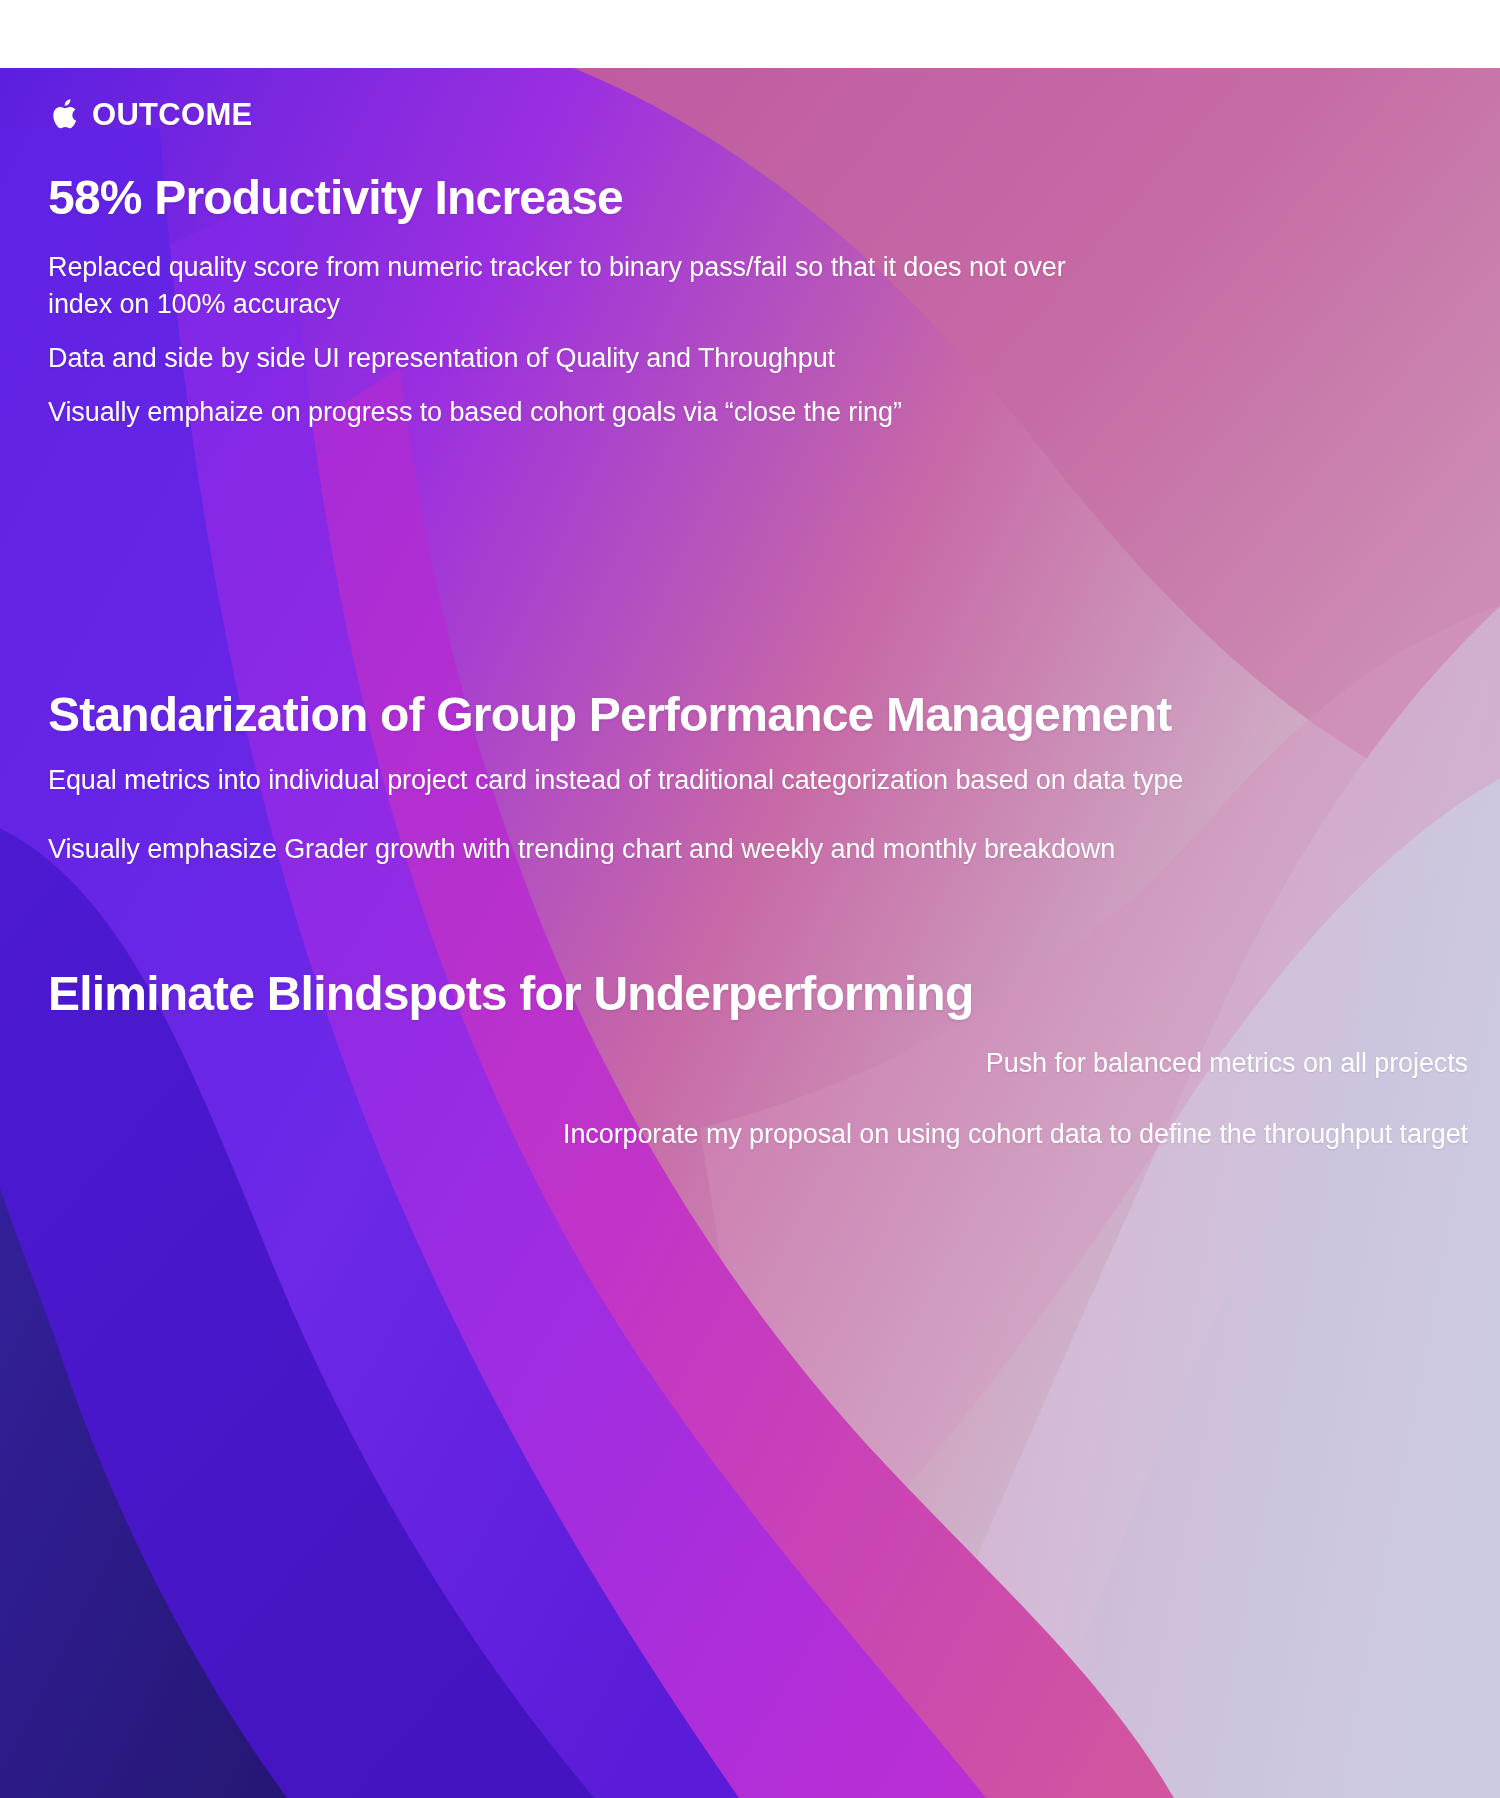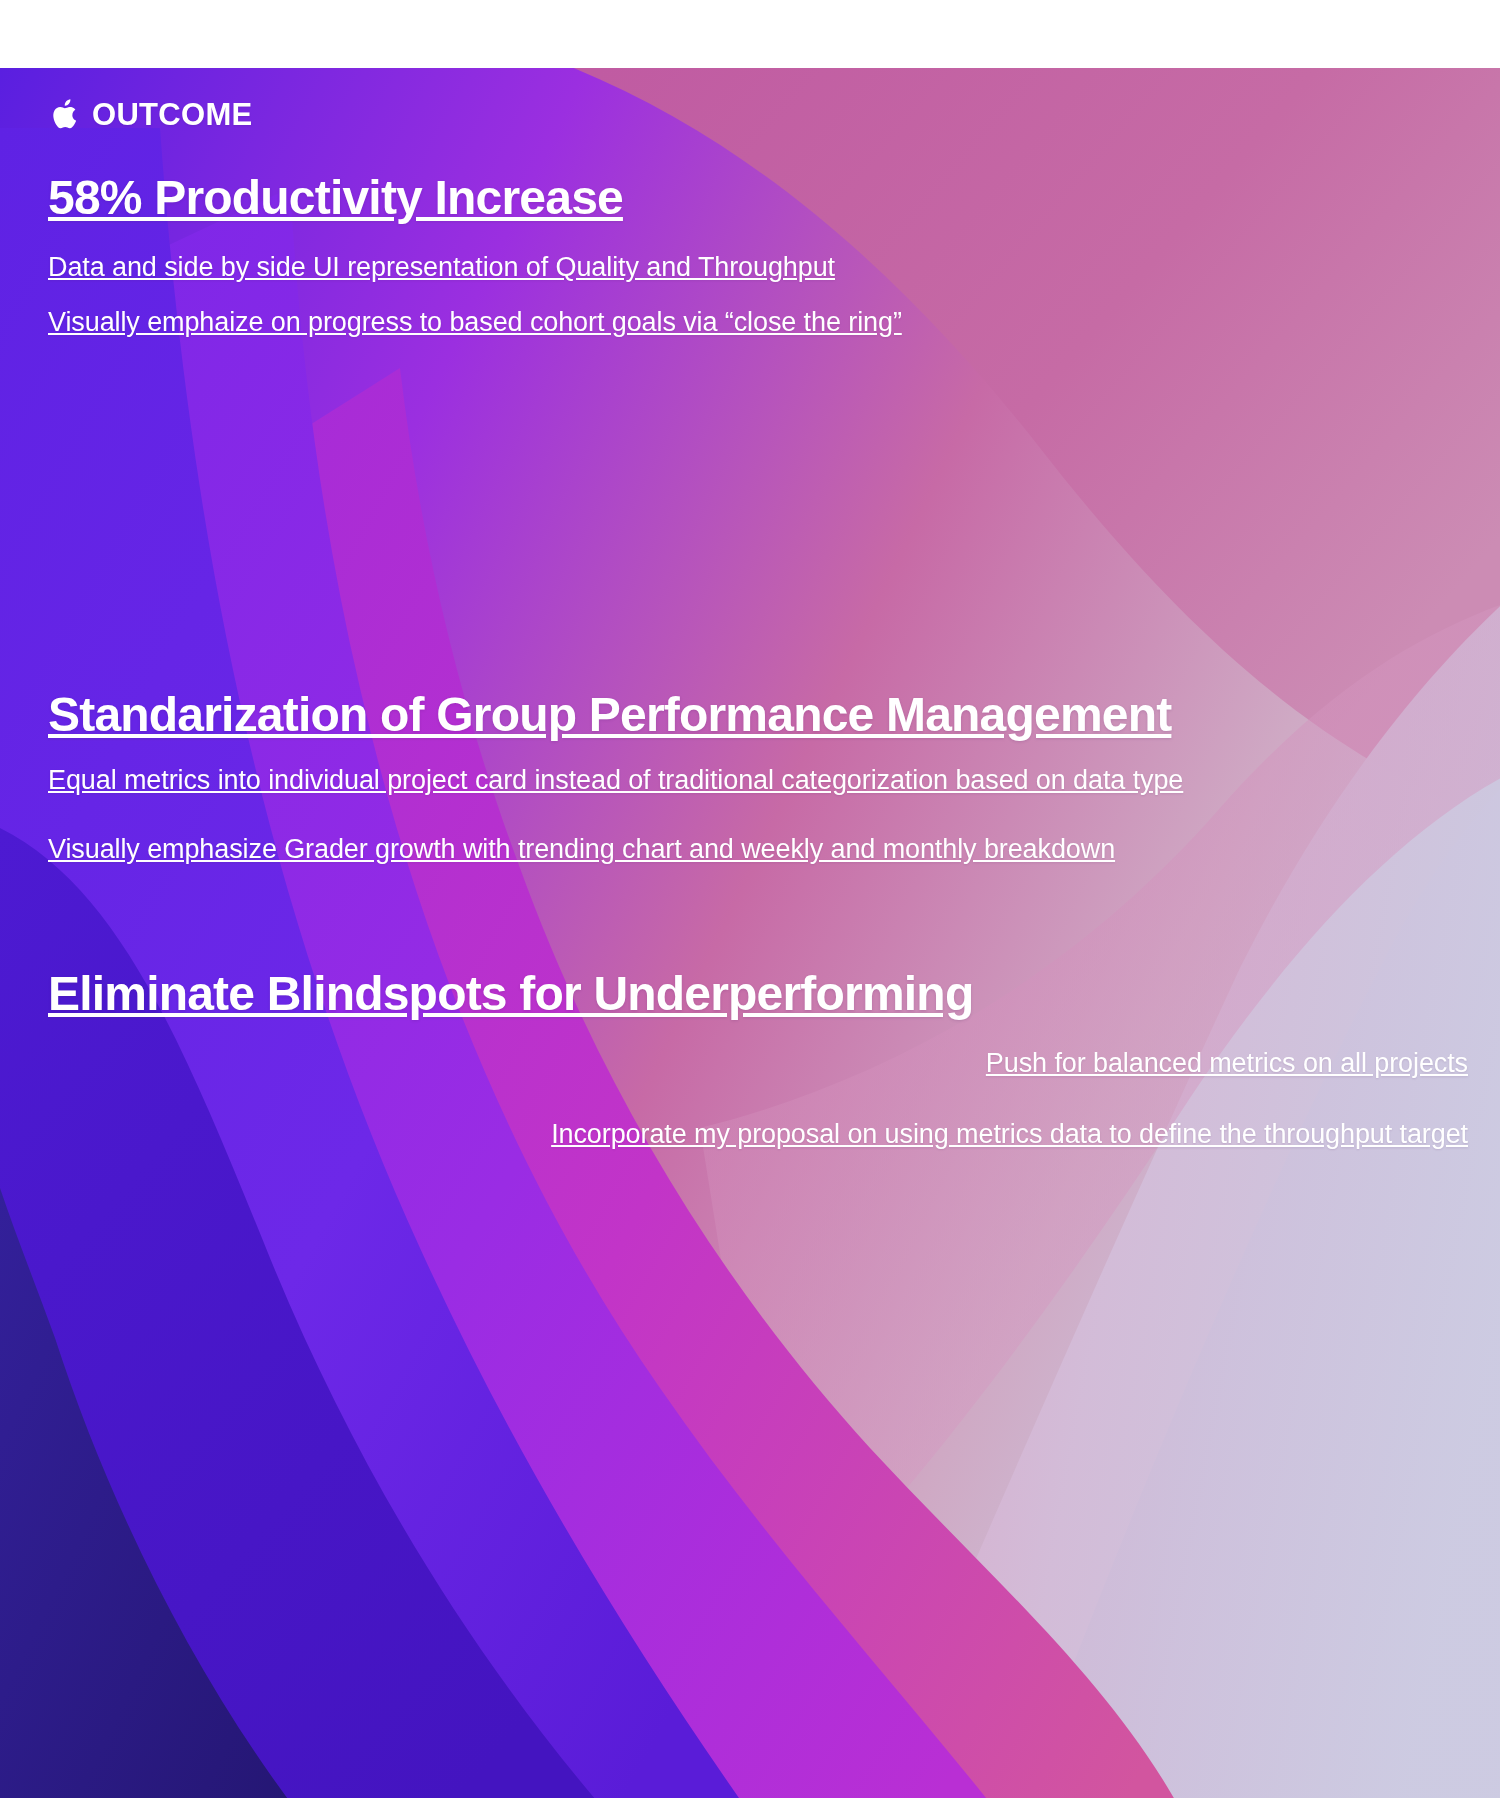--- a/index.html
+++ b/index.html
@@ -47,21 +47,21 @@
     position:absolute; left:48px; top:96px;
     display:flex; align-items:center; gap:14px;
   }
   .apple-icon { display:block; width:30px; height:36px; }
   .eyebrow-label {
     font-size:31px; font-weight:700; letter-spacing:0.3px;
     color:#ffffff; line-height:1;
     text-shadow:0 1px 2px rgba(60,20,90,.14);
   }
 
-  .section { position:absolute; left:48px; width:1420px;text-decoration:underline; }
+  .section { position:absolute; left:48px; width:1420px; }
   .sec-1 { top:172px; }
   .sec-2 { top:689px; }
   .sec-3 { top:968px; }
 
   .heading {
     font-size:48px; font-weight:700; line-height:1.07;
     letter-spacing:-0.8px; color:#ffffff;
     white-space:nowrap;
     text-shadow:0 1px 3px rgba(70,25,95,.16);
   }
@@ -191,35 +191,36 @@
           <path fill="#ffffff" d="M17.9 13.77c-.02-2.6 2.12-3.85 2.22-3.91-1.21-1.77-3.1-2.02-3.77-2.05-1.6-.16-3.13.94-3.94.94-.81 0-2.07-.92-3.4-.9-1.75.03-3.36 1.02-4.26 2.59-1.81 3.15-.46 7.81 1.3 10.36.86 1.25 1.89 2.65 3.24 2.6 1.3-.05 1.79-.84 3.36-.84 1.57 0 2.01.84 3.38.81 1.4-.02 2.28-1.27 3.13-2.53.99-1.45 1.4-2.85 1.42-2.92-.03-.01-2.72-1.05-2.75-4.15z"></path>
           <path fill="#ffffff" d="M15.34 5.45c.72-.87 1.2-2.09 1.07-3.3-1.03.04-2.28.69-3.02 1.56-.66.77-1.24 2-1.09 3.18 1.15.09 2.32-.58 3.04-1.44z"></path>
         </svg>
       </span>
       <span class="eyebrow-label">OUTCOME</span>
     </div>
 
     <div class="section sec-1">
       <h2 class="heading">58% Productivity Increase</h2>
       <div class="bullets">
+        <p class="bullet b0">Replaced quality score from numeric tracker to binary pass/fail so that it does not over index on 100% accuracy</p>
         <p class="bullet b1">Data and side by side UI representation of Quality and Throughput</p>
         <p class="bullet b3">Visually emphaize on progress to based cohort goals via “close the ring”</p>
       </div>
     </div>
 
     <div class="section sec-2">
       <h2 class="heading">Standarization of Group Performance Management</h2>
       <div class="bullets">
         <p class="bullet wide">Equal metrics into individual project card instead of traditional categorization based on data type</p>
         <p class="bullet wide">Visually emphasize Grader growth with trending chart and weekly and monthly breakdown</p>
       </div>
     </div>
 
     <div class="section sec-3">
       <h2 class="heading">Eliminate Blindspots for Underperforming</h2>
       <div class="bullets">
         <p class="bullet wide">Push for balanced metrics on all projects</p>
-        <p class="bullet wide">Incorporate my proposal on using metrics data to define the throughput target</p>
+        <p class="bullet wide">Incorporate my proposal on using cohort data to define the throughput target</p>
       </div>
     </div>
 
   </div>
 </div>
 
 </body></html>

